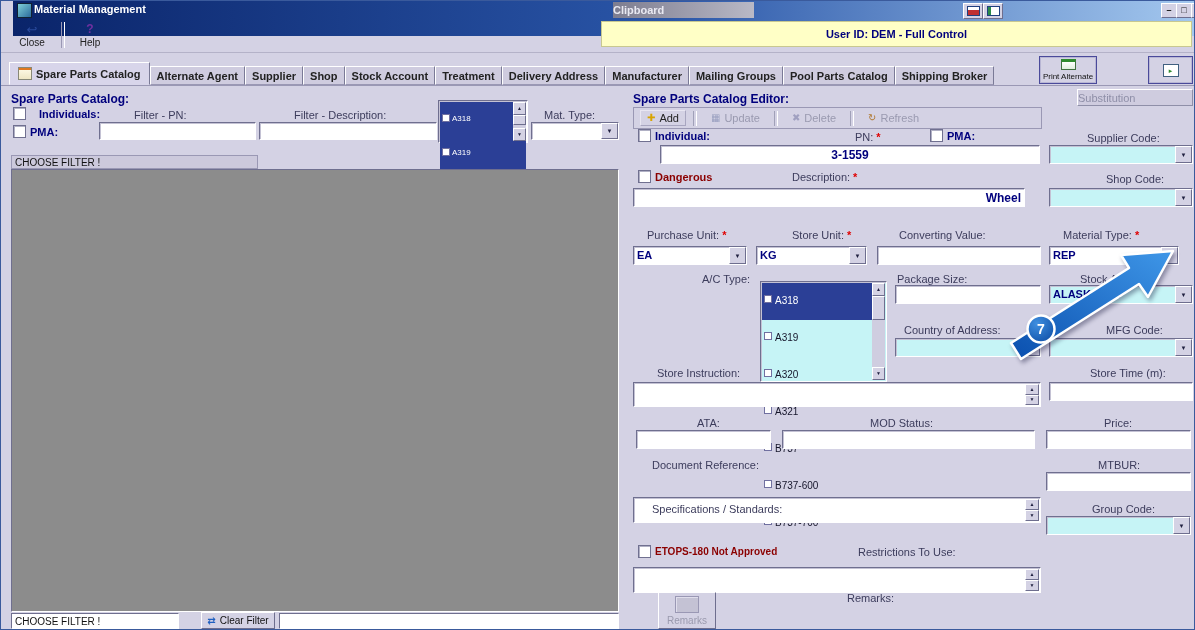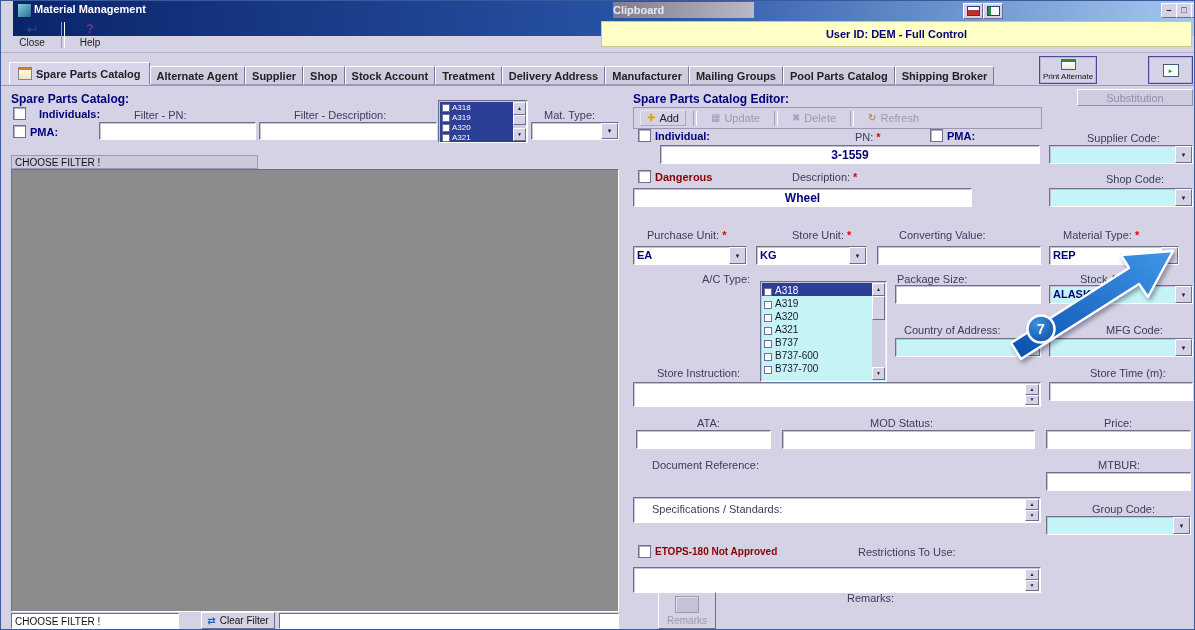--- a/index.html
+++ b/index.html
@@ -62,34 +62,34 @@
       box-shadow:inset 1px 1px 0 #c4c2d4}
   .dd.cyn{background:#c6f4f6}
   .ddv{flex:1;padding:2px 3px;font-weight:bold;color:#00007d;font-size:11px;overflow:hidden;white-space:nowrap}
   .dda{width:15px;background:#d4d2e4;border:1px solid;border-color:#fff #6e6e8e #6e6e8e #fff;
        display:flex;align-items:center;justify-content:center;flex:none}
   .dda i{font-style:normal;font-size:6px;color:#202040;line-height:1}
   .vscroll{position:absolute;top:1px;right:1px;bottom:1px;width:13px;display:flex;flex-direction:column;background:#cfcde0}
   .sbb{height:11px;display:flex;align-items:center;justify-content:center;font-size:5px;background:#d4d2e4;
        border:1px solid;border-color:#fff #6e6e8e #6e6e8e #fff;color:#202040;flex:none;line-height:1}
   .sbthumb{height:22px;background:#d4d2e4;border:1px solid;border-color:#fff #6e6e8e #6e6e8e #fff}
-  .lr{display:flex;align-items:flex-end;gap:3px;padding:0 2px;height:13px;font-size:10px;color:#15152a;white-space:nowrap}
+  .lr{display:flex;align-items:flex-start;gap:3px;padding:12px 2px;height:13px;font-size:10px;color:#15152a;white-space:nowrap}
   .lr.sel{background:#2b3f96;color:#fff}
   .chk2{width:8px;height:8px;background:#fff;border:1px solid #7070a0;flex:none;box-sizing:border-box}
   .lrm{height:10px;font-size:8px;gap:2px}
   .cfbar{background:#ccc9dc;border:1px solid #9a98b4;box-sizing:border-box;display:flex;align-items:center;
          padding-left:3px;font-size:10px;color:#111}
   .grid{background:#8c8c8c;border:1px solid;border-color:#6f6f8f #fff #fff #6f6f8f;box-sizing:border-box}
   .statusbox{background:#fff;border:1px solid;border-color:#6f6f8f #fff #fff #6f6f8f;box-sizing:border-box;
              display:flex;align-items:center;padding-left:3px;font-size:10px;color:#111}
   .clearbtn{background:#d4d2e4;border:1px solid;border-color:#fff #6e6e8e #6e6e8e #fff;box-sizing:border-box;
             display:flex;align-items:center;justify-content:center;gap:4px;font-size:10px;color:#111}
   .cfi{font-style:normal;color:#2060c0;font-size:10px;font-weight:bold;line-height:1}
   .subtab{background:#cfccdf;border:1px solid;border-color:#fff #8f8fa8 #8f8fa8 #fff;box-sizing:border-box;
-          display:flex;align-items:center;justify-content:center;color:#8f8fa8;font-size:11px}
+          display:flex;align-items:center;justify-content:flex-start;color:#8f8fa8;font-size:11px}
   .etb{border:1px solid #9a98b4;box-sizing:border-box;display:flex;align-items:center;padding-left:6px;gap:7px;background:#d4d2e4}
   .tbtn{display:flex;align-items:center;gap:4px;padding:1px 6px;border:1px solid;border-color:#e8e6f2 #a8a6c0 #a8a6c0 #e8e6f2;font-size:11px}
   .tbtn.dis{color:#9a9ab0;border-color:transparent}
   .tbtn i{font-style:normal;font-size:10px;line-height:1}
   .ai{color:#d8a400;font-weight:bold}
   .ui{color:#9aa0c0}
   .di{color:#a0a0c0}
   .ri{color:#b07830}
   .etbsep{width:2px;height:15px;border-left:1px solid #a0a0b8;border-right:1px solid #fff}
   .attachbtn{background:#d4d2e4;border:1px solid;border-color:#fff #6e6e8e #6e6e8e #fff;box-sizing:border-box;
@@ -299,21 +299,21 @@
       </span>
   </div>
 
   <div class="abs row" style="left:637px;top:169px">
     <span class="chk"></span>
     <span class="rbl" style="margin-left:4px">Dangerous</span>
   </div>
   <span class="abs lbl" style="left:791px;top:170px"><span>Description:</span><span class="req">*</span></span>
   <span class="abs lbl" style="left:1105px;top:172px">Shop Code:</span>
 
-  <input class="abs fld pnval" style="left: 632px; top: 187px; width: 339px; height: 19px; text-align: center;" value="Wheel">
+  <input class="abs fld pnval" style="left: 632px; top: 187px; width: 392px; height: 19px; text-align: right;" value="Wheel">
   <div class="abs dd cyn" style="left:1048px;top:187px;width:144px;height:19px">
     <span class="ddv"></span>
     <span class="dda">
         <i>▼</i>
       </span>
   </div>
 
   <span class="abs lbl" style="left:646px;top:228px"><span>Purchase Unit:</span><span class="req">*</span></span>
   <span class="abs lbl" style="left:791px;top:228px"><span>Store Unit:</span><span class="req">*</span></span>
   <span class="abs lbl" style="left:898px;top:228px">Converting Value:</span>

